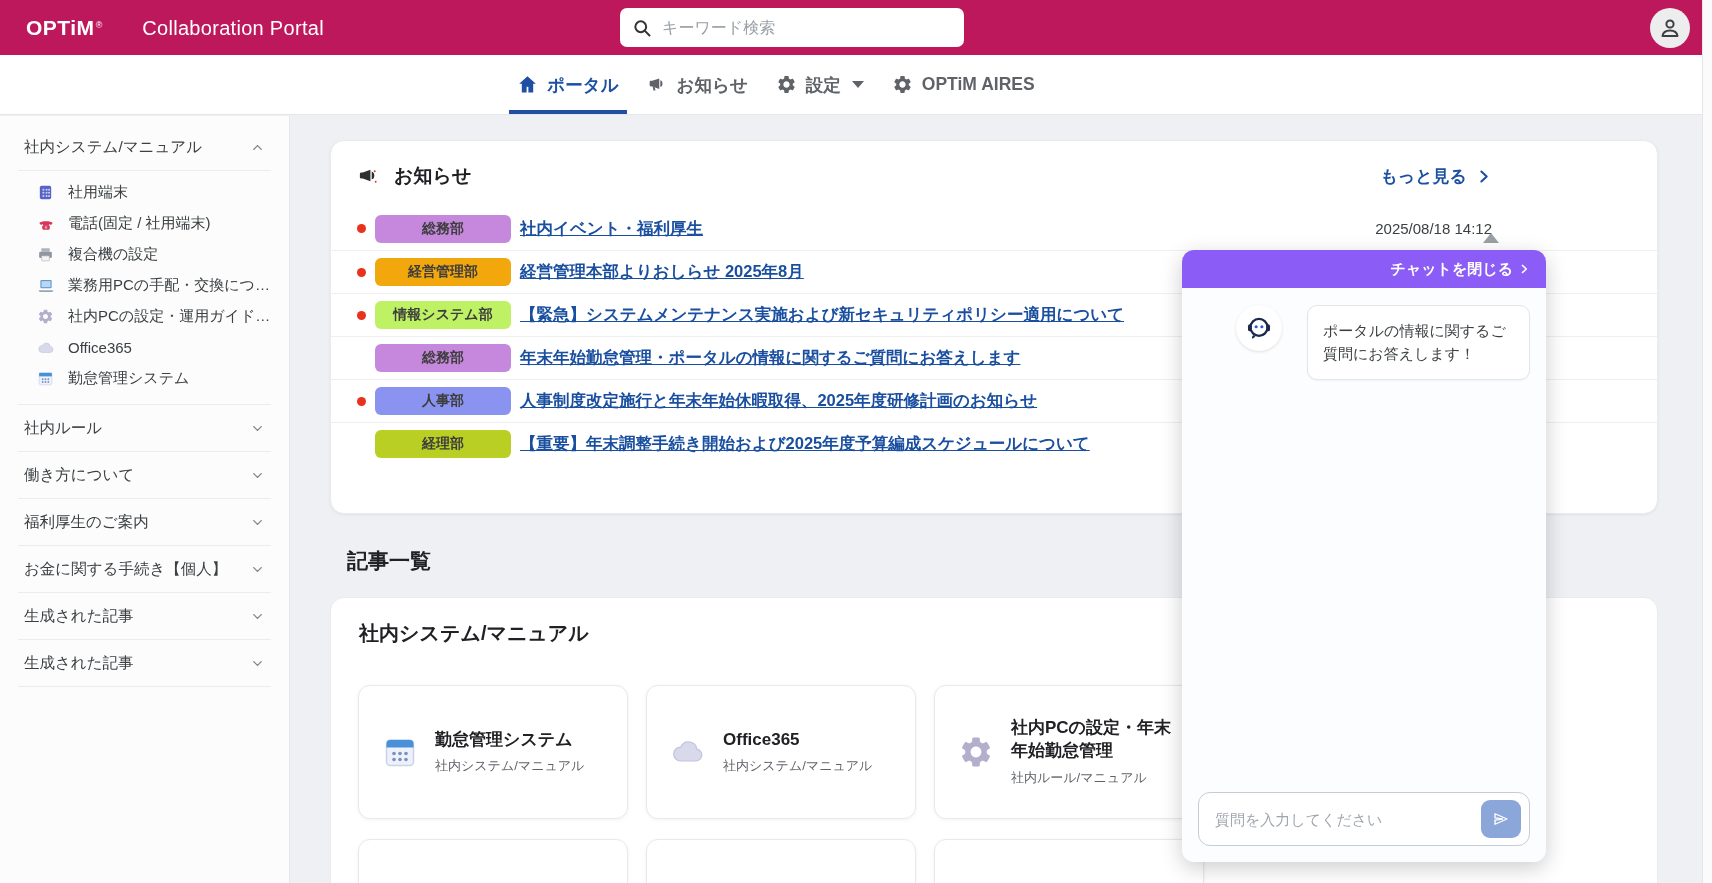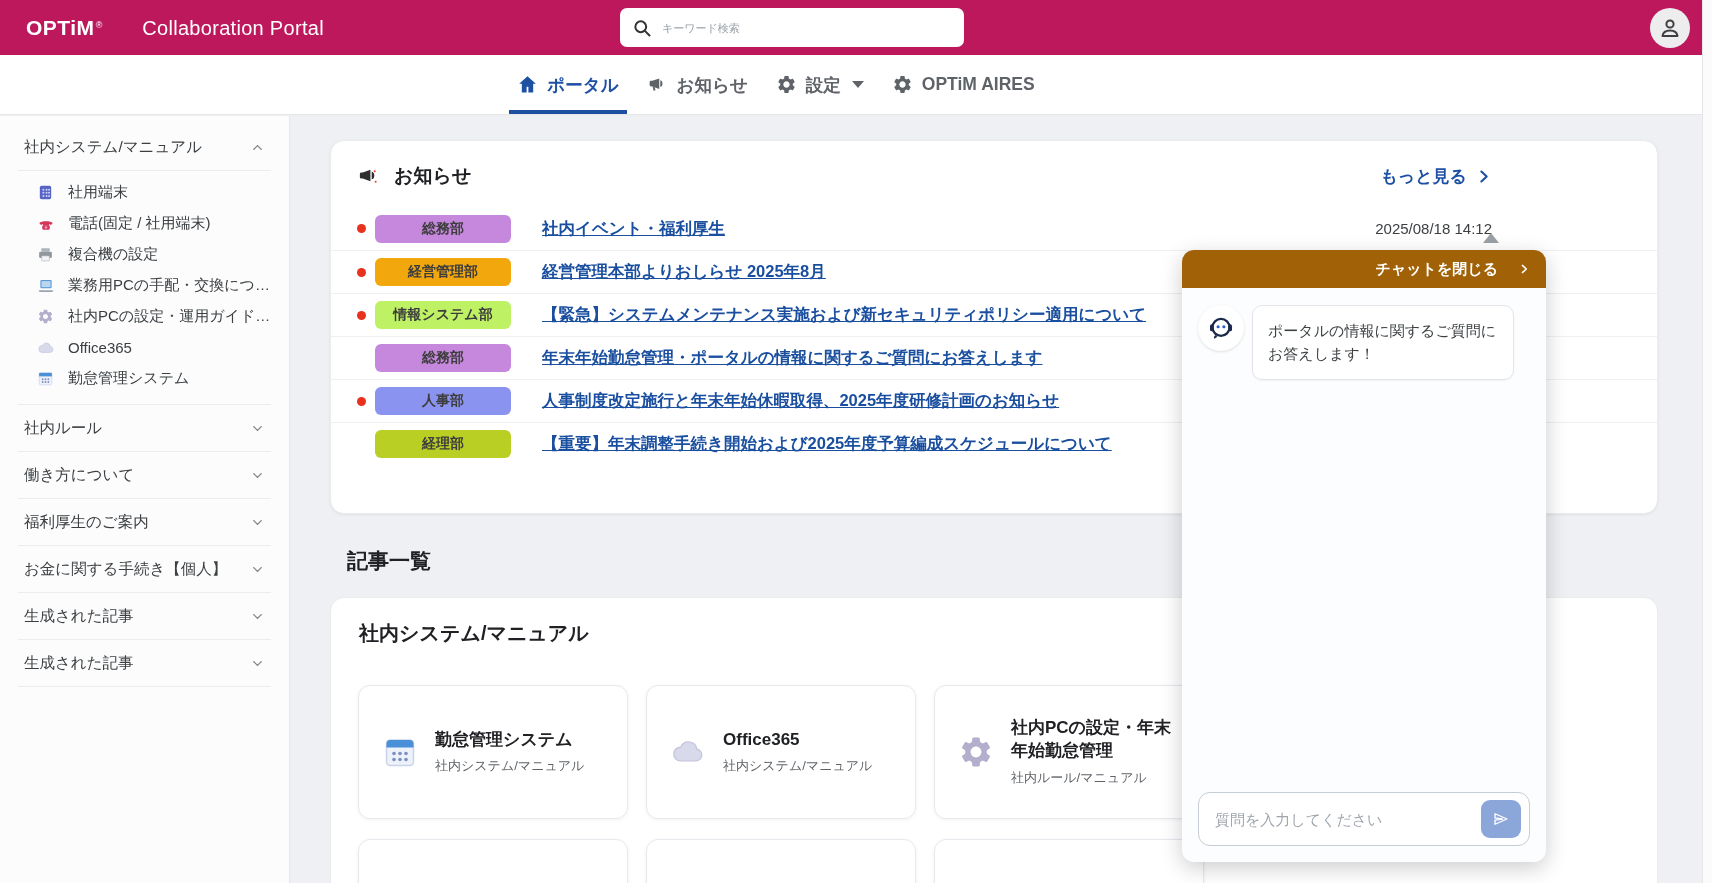--- a/index.html
+++ b/index.html
@@ -8,21 +8,21 @@
 
   
   .app-header { position:absolute; top:0; left:0; right:0; height:55px; background:#be185d;
     display:flex; align-items:center; z-index:40; }
   .logo { margin-left:26px; color:#fff; display:flex; align-items:baseline; white-space:nowrap; }
   .logo-optim { font-size:21px; font-weight:800; letter-spacing:.5px; }
   .logo-reg { font-size:9px; vertical-align:super; position:relative; top:-7px; margin:0 4px 0 1px; }
   .logo-rest { font-size:20px; font-weight:400; letter-spacing:.3px;margin-left:36px; }
   .search-box { position:absolute; left:620px; top:8px; width:344px; height:39px; background:#fff;
     border-radius:7px; display:flex; align-items:center; padding:0 12px; }
-  .search-box input { border:none; outline:none; flex:1; font-size:11px; color:#333;
+  .search-box input { border:none; outline:none; flex:1; font-size:16px; color:#333;
     font-family:inherit; background:transparent; margin-left:10px; }
   .search-box input::placeholder { color:#9aa0a6; }
   .avatar-btn { position:absolute; right:22px; top:8px; width:40px; height:40px; border-radius:50%;
     background:#ededed; display:flex; align-items:center; justify-content:center; cursor:pointer; }
 
   
   .nav-bar { position:absolute; top:55px; left:0; right:10px; height:60px; background:#fff;
     border-bottom:1px solid #e6e6e6; display:flex; justify-content:center; z-index:35; padding-right:150px; }
   .nav-tabs { display:flex; gap:28px; height:100%; align-items:stretch; }
   .tab { display:flex; align-items:center; gap:9px; position:relative; cursor:pointer;
@@ -52,21 +52,21 @@
   .ann-title-wrap { display:flex; align-items:center; gap:14px; }
   .ann-title { font-size:19px; font-weight:800; color:#202124; }
   .more-link { margin-left:auto; display:flex; align-items:center; gap:8px; color:#1d50a2;
     font-size:17px; font-weight:800; cursor:pointer; white-space:nowrap; }
   .ann-rows { margin-top:18px; }
   .ann-row { height:43px; display:flex; align-items:center; padding:0 165px 0 26px; cursor:pointer; }
   .ann-row + .ann-row { border-top:1px solid #efefef; }
   .dot { width:9px; height:9px; border-radius:50%; background:#e8321e; margin-right:9px; flex:none; }
   .dot.hidden { background:transparent; }
   .badge { width:136px; height:28px; border-radius:6px; display:flex; align-items:center;
-    justify-content:center; font-size:14px; font-weight:700; color:#3d3d3d; margin-right:31px; flex:none; }
+    justify-content:center; font-size:14px; font-weight:700; color:#3d3d3d; margin-right:9px; flex:none; }
   .ann-link { color:#1a4fa0; font-size:16.5px; font-weight:700; text-decoration:underline;
     white-space:nowrap; }
   .ann-date { margin-left:auto; color:#3c4043; font-size:15px; white-space:nowrap; padding-left:20px; }
   .list-up-arrow { position:absolute; right:158px; top:92px; width:0; height:0; cursor:pointer;
     border-left:8px solid transparent; border-right:8px solid transparent; border-bottom:10px solid #9aa0a6; }
 
   
   .articles-heading { position:absolute; left:347px; top:547px; font-size:21px; font-weight:800;
     color:#202124; z-index:10; }
   .articles-container { position:absolute; left:330px; top:597px; width:1328px; bottom:-20px;
@@ -78,24 +78,24 @@
     box-shadow:0 1px 4px rgba(0,0,0,.05); display:flex; align-items:center; padding-left:22px;
     gap:16px; cursor:pointer; }
   .app-card .ic { width:38px; height:38px; flex:none; display:flex; align-items:center; justify-content:center; }
   .card-txt { width:168px; }
   .card-title { font-size:17px; font-weight:800; color:#202124; line-height:1.35; }
   .card-cat { font-size:13px; color:#5f6368; margin-top:6px; }
 
   
   .chat-panel { position:absolute; left:1182px; top:250px; width:364px; height:612px; background:#fcfdfe;
     border-radius:12px; box-shadow:0 6px 22px rgba(0,0,0,.20); z-index:30; overflow:hidden; }
-  .chat-header { height:38px; background:#a16207; display:flex; align-items:center;
-    justify-content:flex-end; padding-right:16px; gap:20px; color:#fff; font-size:15px;
+  .chat-header { height:38px; background:#8b5cf6; display:flex; align-items:center;
+    justify-content:flex-end; padding-right:16px; gap:5px; color:#fff; font-size:15px;
     font-weight:800; cursor:pointer; }
-  .chat-body { padding:17px 16px; display:flex; gap:8px; align-items:flex-start; }
+  .chat-body { padding:17px 16px; display:flex; gap:25px; align-items:flex-start;margin-left:38px; }
   .bot-avatar { width:46px; height:46px; border-radius:50%; background:#fff;
     box-shadow:0 1px 3px rgba(0,0,0,.12); display:flex; align-items:center; justify-content:center; flex:none; }
   .bubble { background:#fff; border:1px solid #e3e5e8; border-radius:10px; box-shadow:0 1px 2px rgba(0,0,0,.05);
     padding:13px 15px; font-size:15px; color:#3c4043; line-height:1.55; width:262px; }
   .chat-input { position:absolute; left:16px; right:16px; bottom:16px; height:54px; background:#fff;
     border:1px solid #c6ccd4; border-radius:12px; display:flex; align-items:center; padding:0 8px 0 16px; }
   .chat-input input { border:none; outline:none; flex:1; font-size:15px; font-family:inherit; color:#333; }
   .chat-input input::placeholder { color:#a0a6ad; }
   .send-btn { width:40px; height:38px; background:#8ba6d8; border-radius:9px; display:flex;
     align-items:center; justify-content:center; cursor:pointer; flex:none; }

